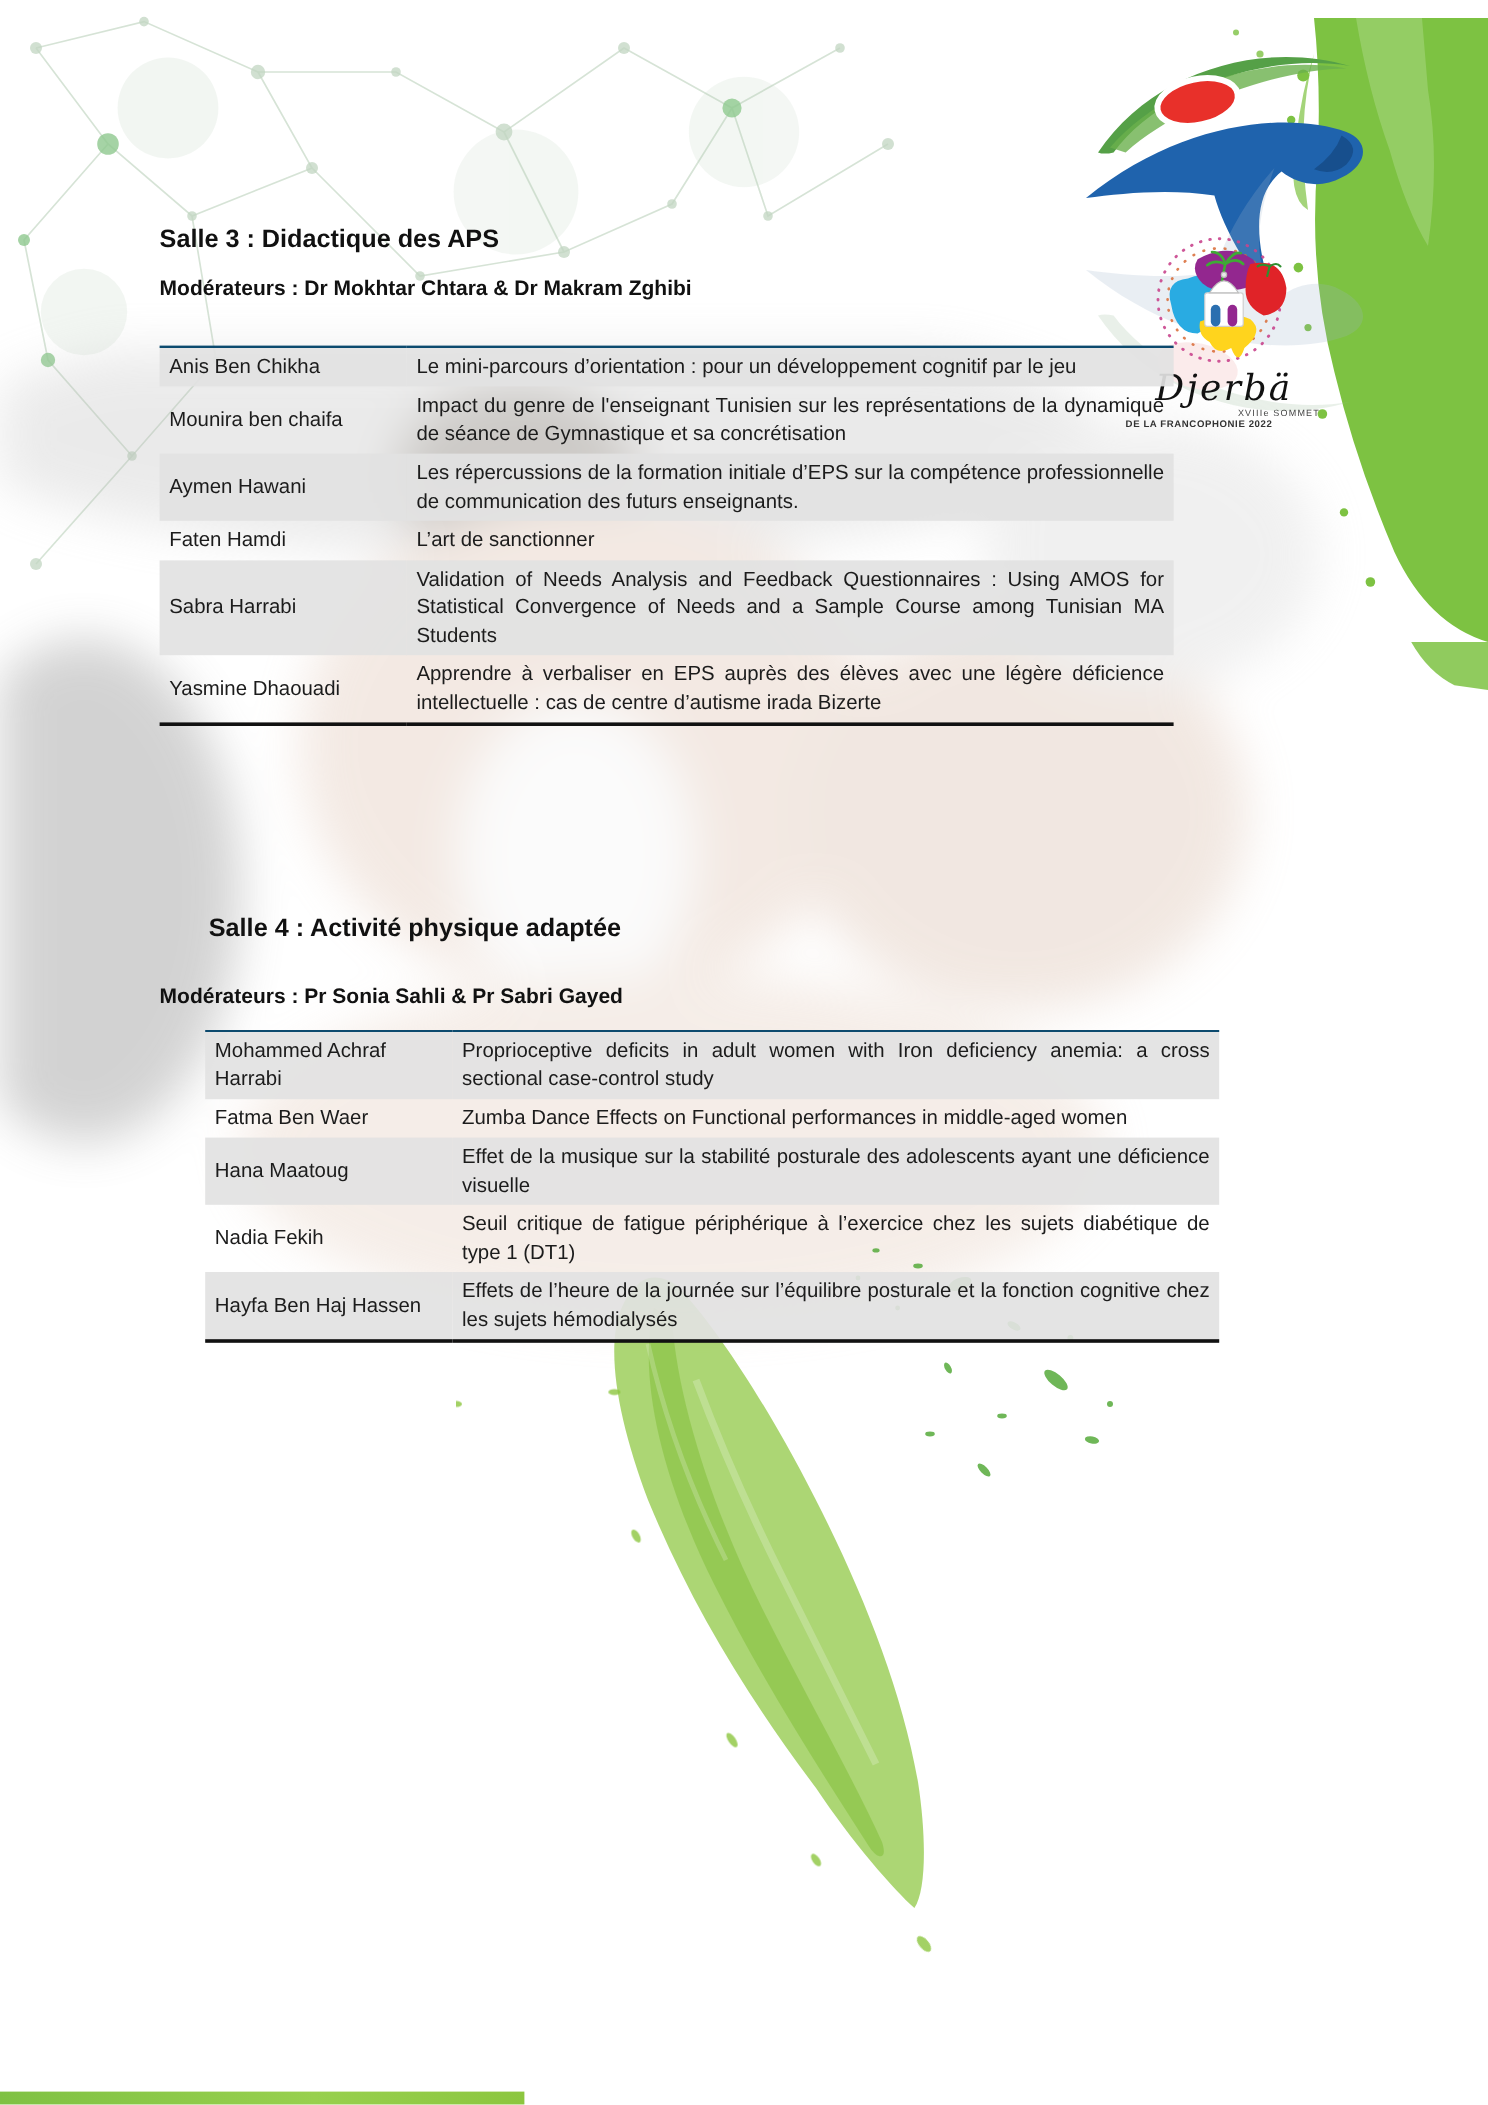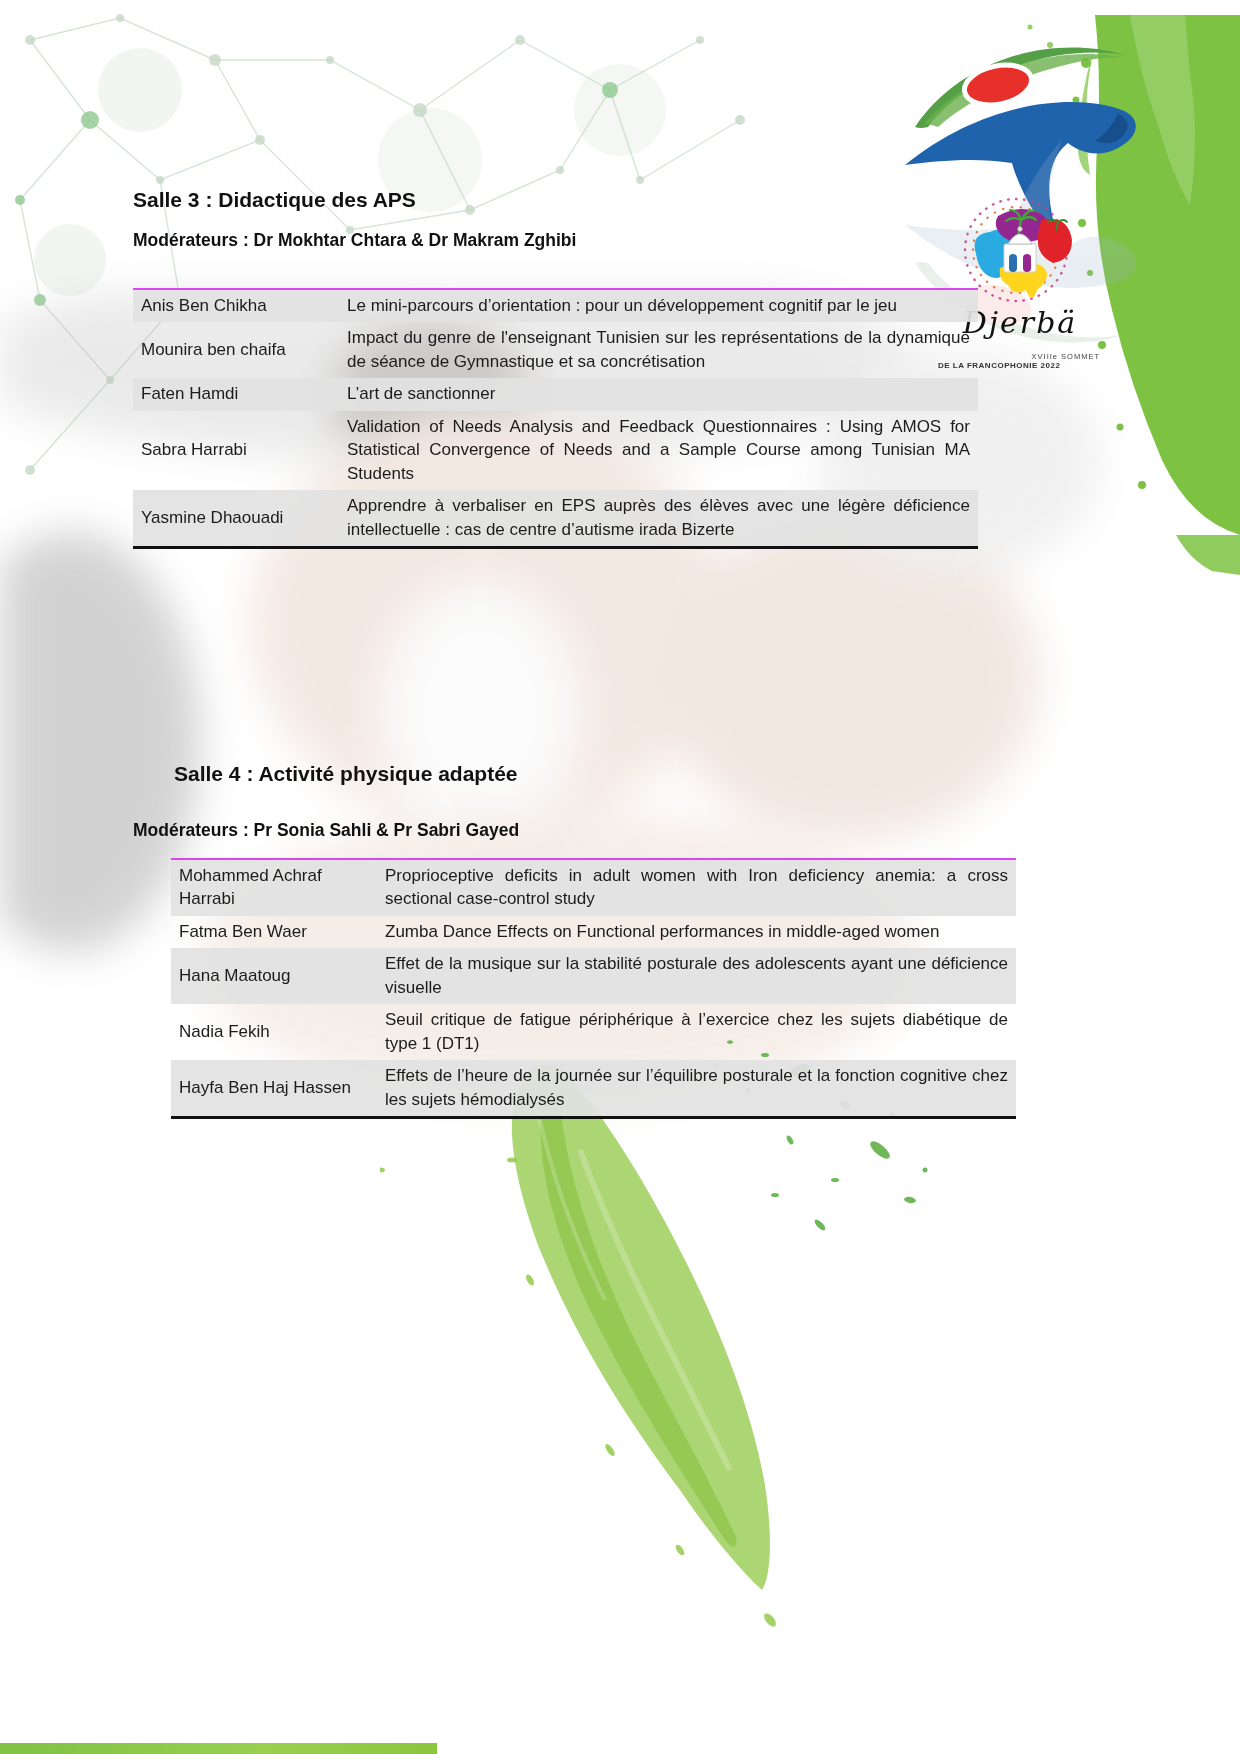--- a/index.html
+++ b/index.html
@@ -15,32 +15,32 @@
     background:linear-gradient(90deg,#7fc143,#98d04e 60%,#8cc63f);}
   
   .content{position:absolute;left:133px;top:0;width:845px;z-index:5;}
   .sec-title{position:absolute;left:0;font-size:21px;font-weight:bold;color:#111;}
   .mods{position:absolute;left:0;font-size:17.5px;font-weight:bold;color:#111;}
   .s1-title{top:188px;} .s1-mods{top:230px;}
   .s2-title{top:762px;margin-left:41px;} .s2-mods{top:820px;}
   table.program{
     position:absolute;left:0;width:845px;border-collapse:collapse;table-layout:fixed;
     font-size:17px;line-height:1.38;color:#1c1c1c;
-    border-top:2px solid #d946ef;border-bottom:3px solid #111;
+    border-top:2px solid #0c4a6e;border-bottom:3px solid #111;
   }
   .t1{top:288px;} .t2{top:858px;margin-left:38px;}
   table.program td{vertical-align:middle;padding:4px 8px 5px 8px;}
   td.name{width:190px;padding-left:8px;padding-right:38px;}
   td.title{text-align:justify;padding-right:10px;}
   table.program tr:nth-child(odd) td{background:rgba(226,226,226,0.92);}
   
   .djerba{left:938px;top:196px;width:170px;z-index:4;text-align:center;}
   .djerba-word{font-size:30px;color:#111;font-family:"DejaVu Serif","Liberation Serif",serif;
     font-style:italic;letter-spacing:2px;line-height:1;margin-top:-4px;text-align:center;padding-right:6px;}
-  .djerba-sub1{font-size:7.5px;color:#444;letter-spacing:1px;text-align:right;padding-right:8px;margin-top:14px;}
+  .djerba-sub1{font-size:7.5px;color:#444;letter-spacing:1px;text-align:right;padding-right:8px;margin-top:1px;}
   .djerba-sub2{font-size:8px;color:#333;letter-spacing:.5px;font-weight:bold;text-align:left;padding-right:2px;}
 </style>
 </head>
 <body>
 
 <div class="page">
 
   <svg class="layer" style="left:0;top:0;width:780px;height:540px;z-index:1;" viewBox="0 0 780 540">
     <g opacity="0.45">
       <circle cx="140" cy="90" r="42" fill="#e3ebe3"></circle>
@@ -207,20 +207,24 @@
       <tbody>
           <tr>
         <td class="name">Anis Ben Chikha</td>
         <td class="title">Le mini-parcours d’orientation : pour un développement cognitif par le jeu</td>
       </tr>
       <tr>
         <td class="name">Mounira ben chaifa</td>
         <td class="title">Impact du genre de l'enseignant Tunisien sur les représentations de la dynamique de séance de Gymnastique et sa concrétisation</td>
       </tr>
       <tr>
+        <td class="name">Aymen Hawani</td>
+        <td class="title">Les répercussions de la formation initiale d’EPS sur la compétence professionnelle de communication des futurs enseignants.</td>
+      </tr>
+      <tr>
         <td class="name">Faten Hamdi</td>
         <td class="title">L’art de sanctionner</td>
       </tr>
       <tr>
         <td class="name">Sabra Harrabi</td>
         <td class="title">Validation of Needs Analysis and Feedback Questionnaires : Using AMOS for Statistical Convergence of Needs and a Sample Course among Tunisian MA Students</td>
       </tr>
       <tr>
         <td class="name">Yasmine Dhaouadi</td>
         <td class="title">Apprendre à verbaliser en EPS auprès des élèves avec une légère déficience intellectuelle : cas de centre d’autisme irada Bizerte</td>

